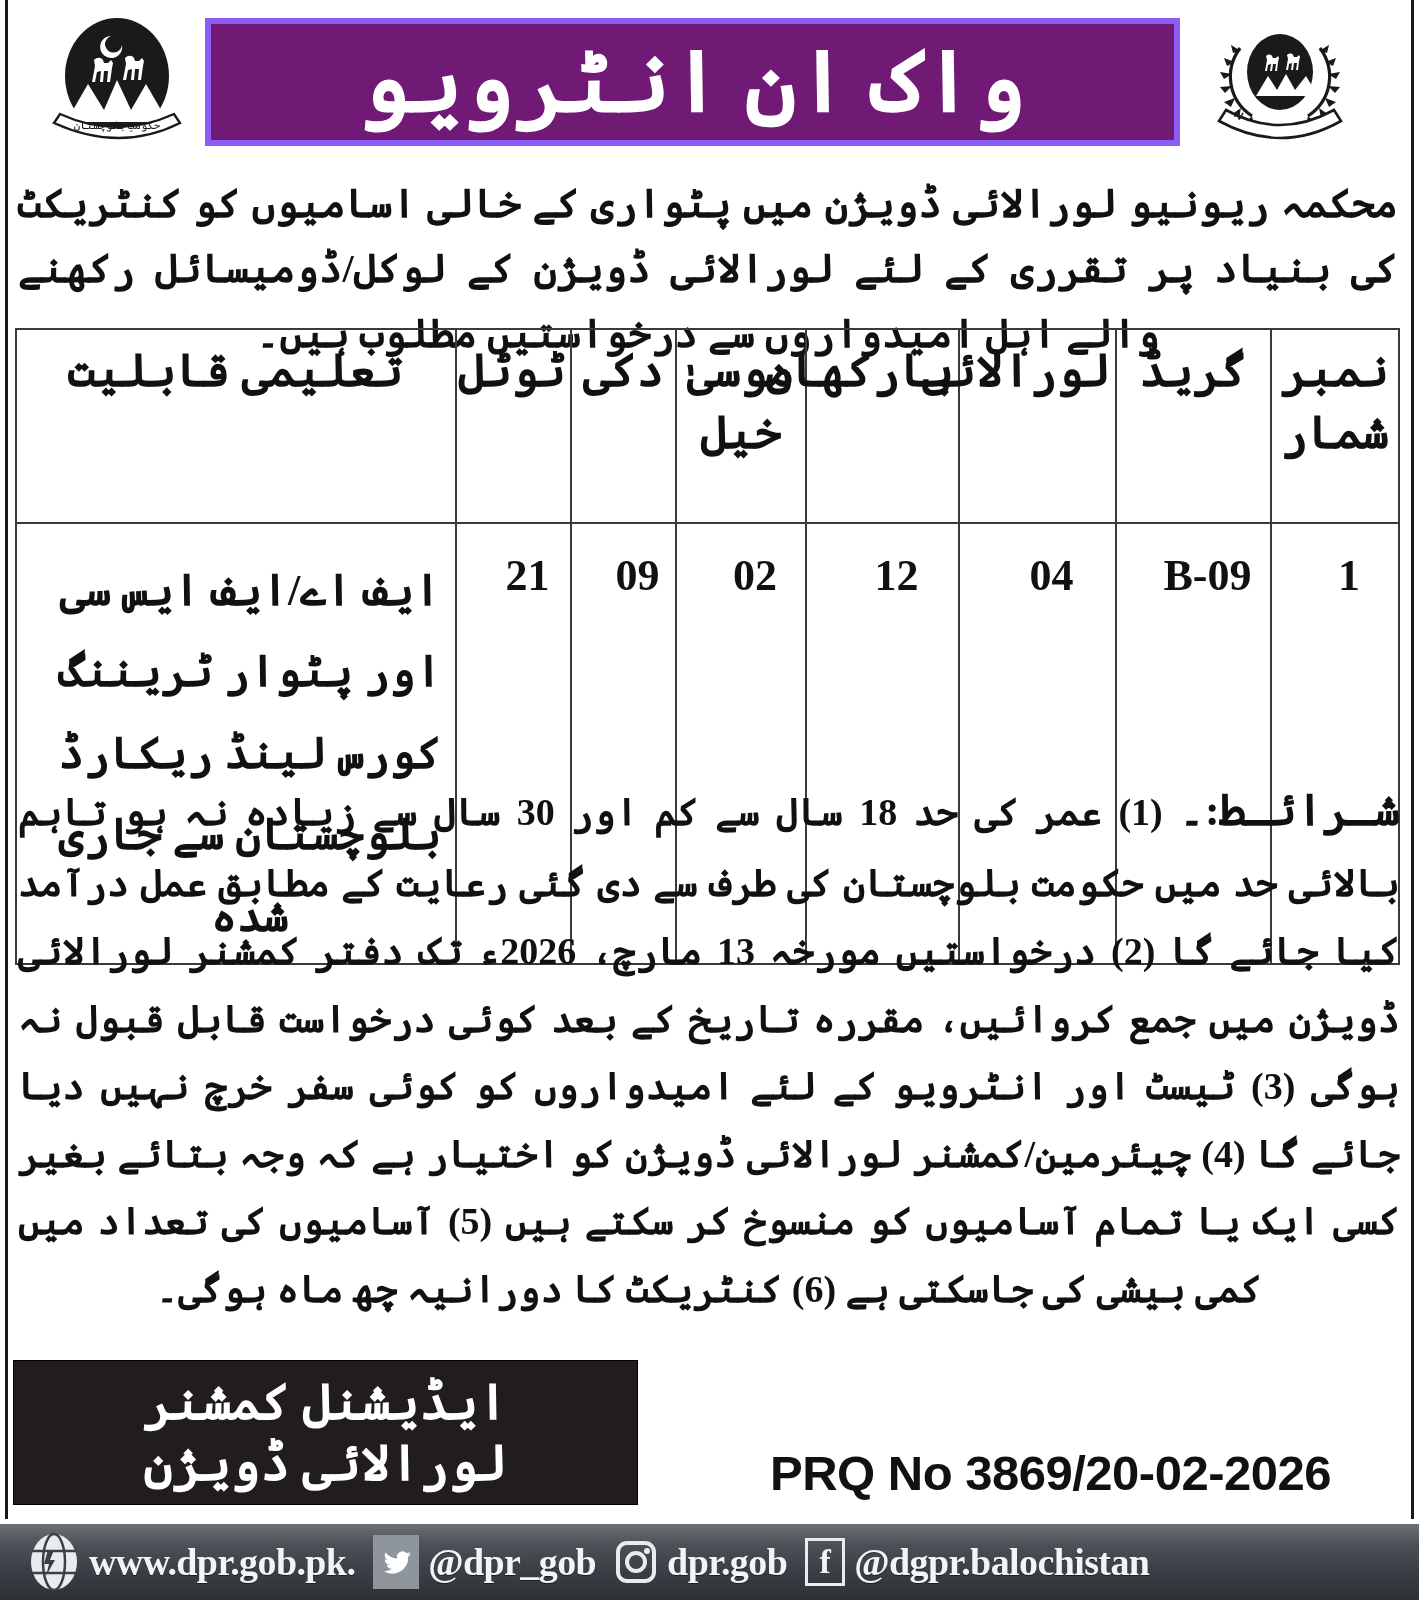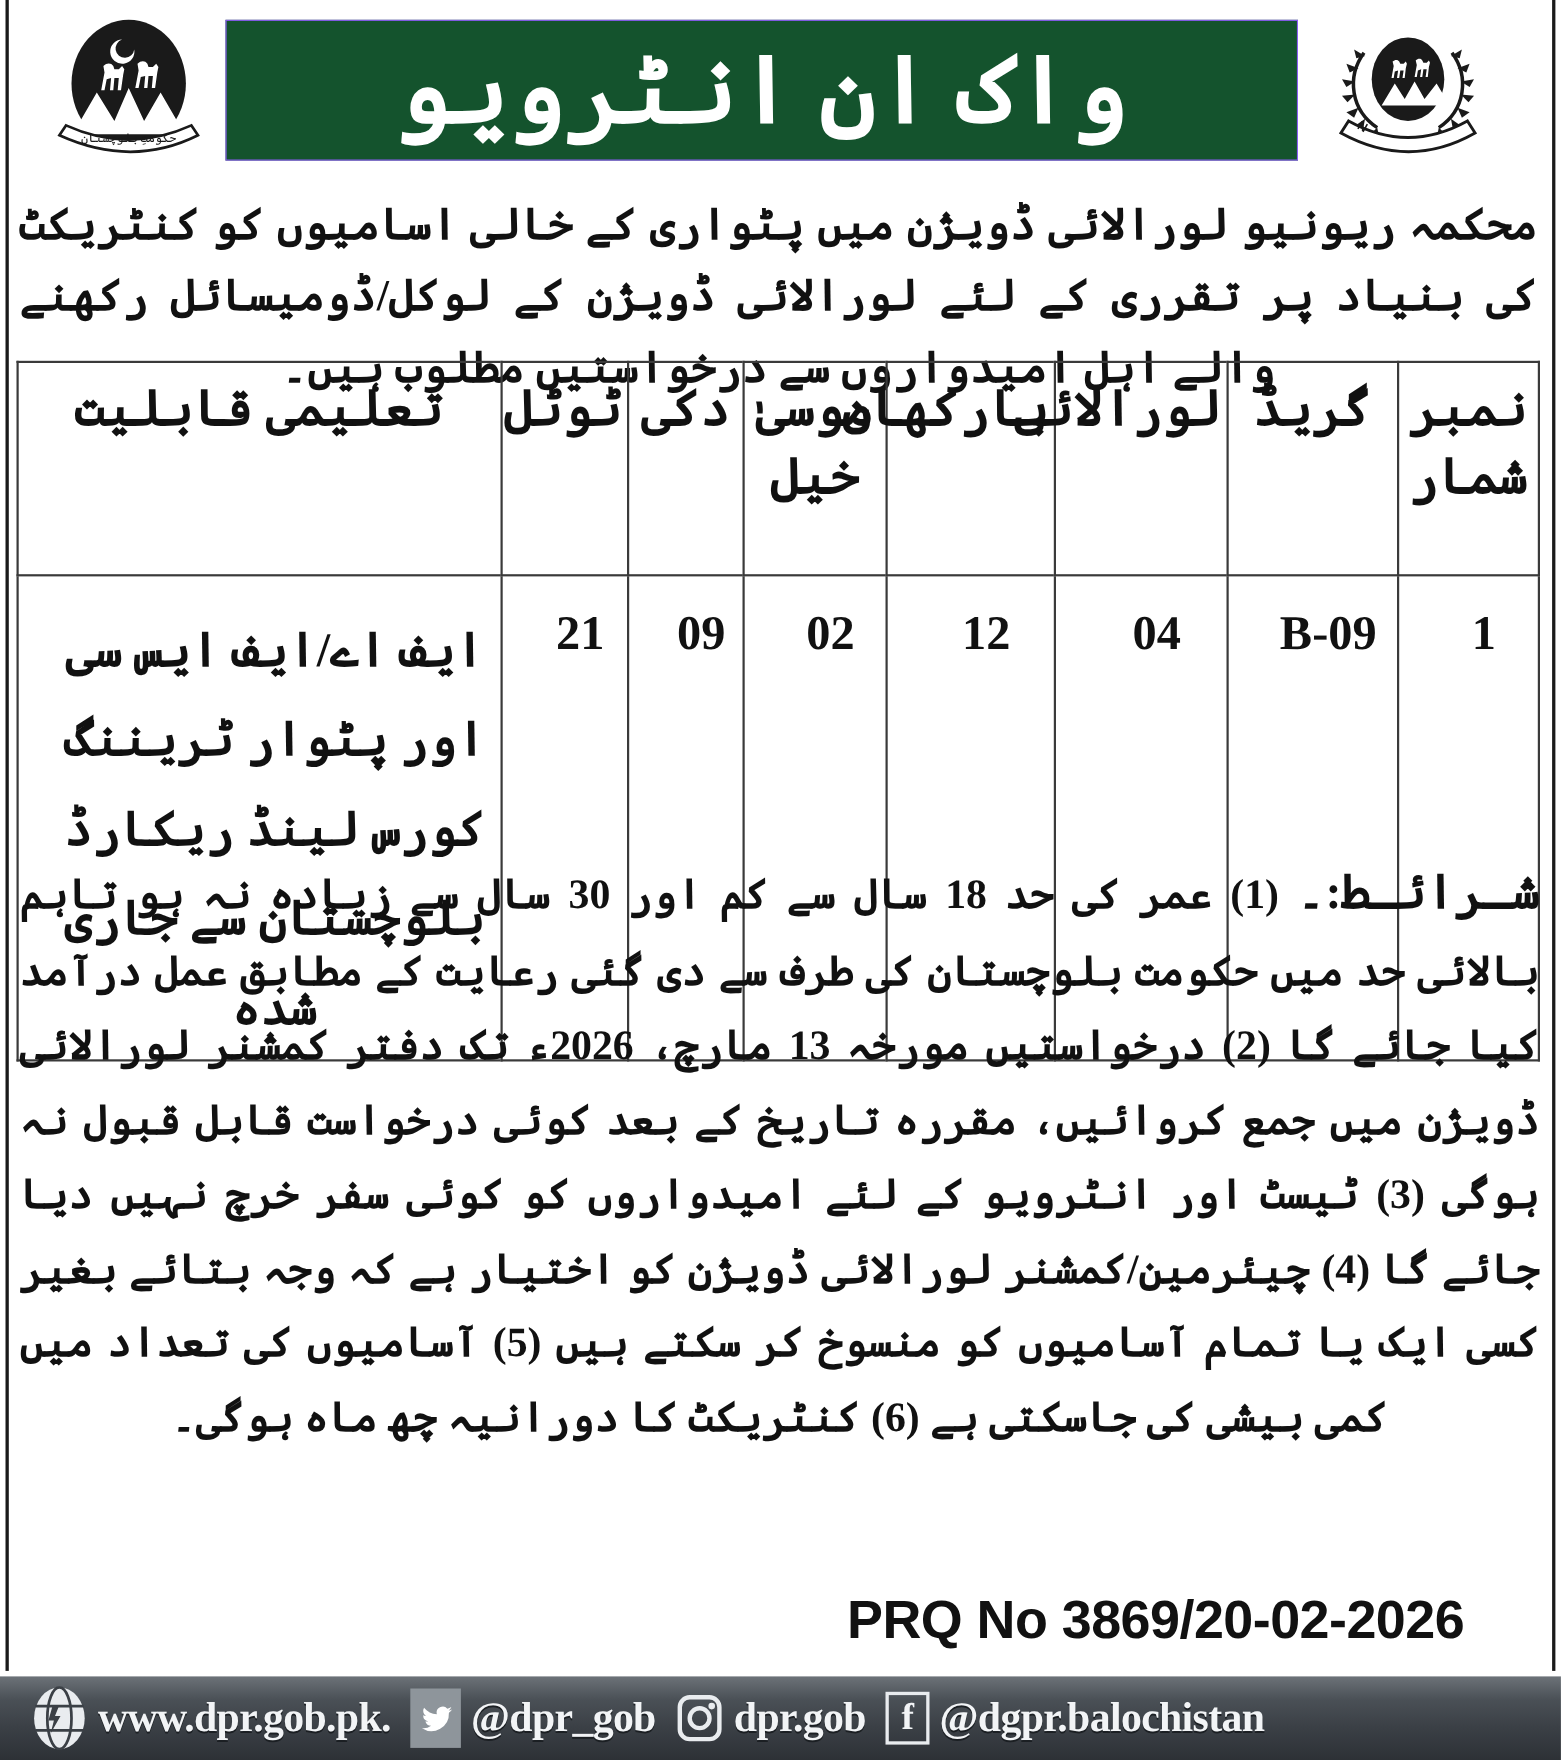--- a/index.html
+++ b/index.html
@@ -39,25 +39,25 @@
     width: 1419px;
     height: 168px;
     text-decoration: underline;
   }
   .banner {
     position: absolute;
     left: 205px;
     top: 18px;
     width: 975px;
     height: 128px;
-    background: #14532d;
+    background: #701a75;
     display: flex;
     align-items: center;
     justify-content: center;
-    border: 1px solid #8b5cf6;
+    border: 6px solid #8b5cf6;
     box-sizing: border-box;
   }
   .banner-title {
     color: #ffffff;
     font-family: "Liberation Serif", serif;
     font-weight: bold;
     font-size: 86px;
     line-height: 1;
     letter-spacing: 2px;
     direction: rtl;
@@ -375,20 +375,24 @@
         </tr>
       </tbody>
     </table>
   </div>
 
   <div class="conditions">
     <span class="lbl">شـرائـط:۔</span>
     <span>(1) عمر کی حد 18 سال سے کم اور 30 سال سے زیادہ نہ ہو  تاہم بالائی حد میں حکومت بلوچستان کی طرف سے دی گئی رعایت کے مطابق عمل درآمد کیا جائے گا (2) درخواستیں مورخہ 13 مارچ، 2026ء تک دفتر کمشنر لورالائی ڈویژن میں جمع کروائیں، مقررہ تاریخ کے بعد کوئی درخواست قابل قبول نہ ہوگی (3) ٹیسٹ اور انٹرویو کے لئے امیدواروں کو کوئی سفر خرچ نہیں دیا جائے گا (4) چیئرمین/کمشنر لورالائی ڈویژن کو اختیار ہے کہ وجہ بتائے بغیر کسی ایک یا تمام آسامیوں کو منسوخ کر سکتے ہیں (5) آسامیوں کی تعداد میں کمی بیشی کی جاسکتی ہے (6) کنٹریکٹ کا دورانیہ چھ ماہ ہوگی۔</span>
   </div>
 
+  <div class="sign-block">
+    <div class="sign-line">ایڈیشنل کمشنر</div>
+    <div class="sign-line">لورالائی ڈویژن</div>
+  </div>
 
   <div class="prq">PRQ No 3869/20-02-2026</div>
 
   <div class="footer">
 
     <div class="footer-item">
       <span class="ic ic-globe">
         <svg viewBox="0 0 52 58" width="52" height="58" aria-hidden="true">
           <ellipse cx="26" cy="29" rx="23" ry="28" fill="#e9ecef"></ellipse>
           <ellipse cx="26" cy="29" rx="11" ry="28" fill="none" stroke="#3b4046" stroke-width="2.5"></ellipse>

